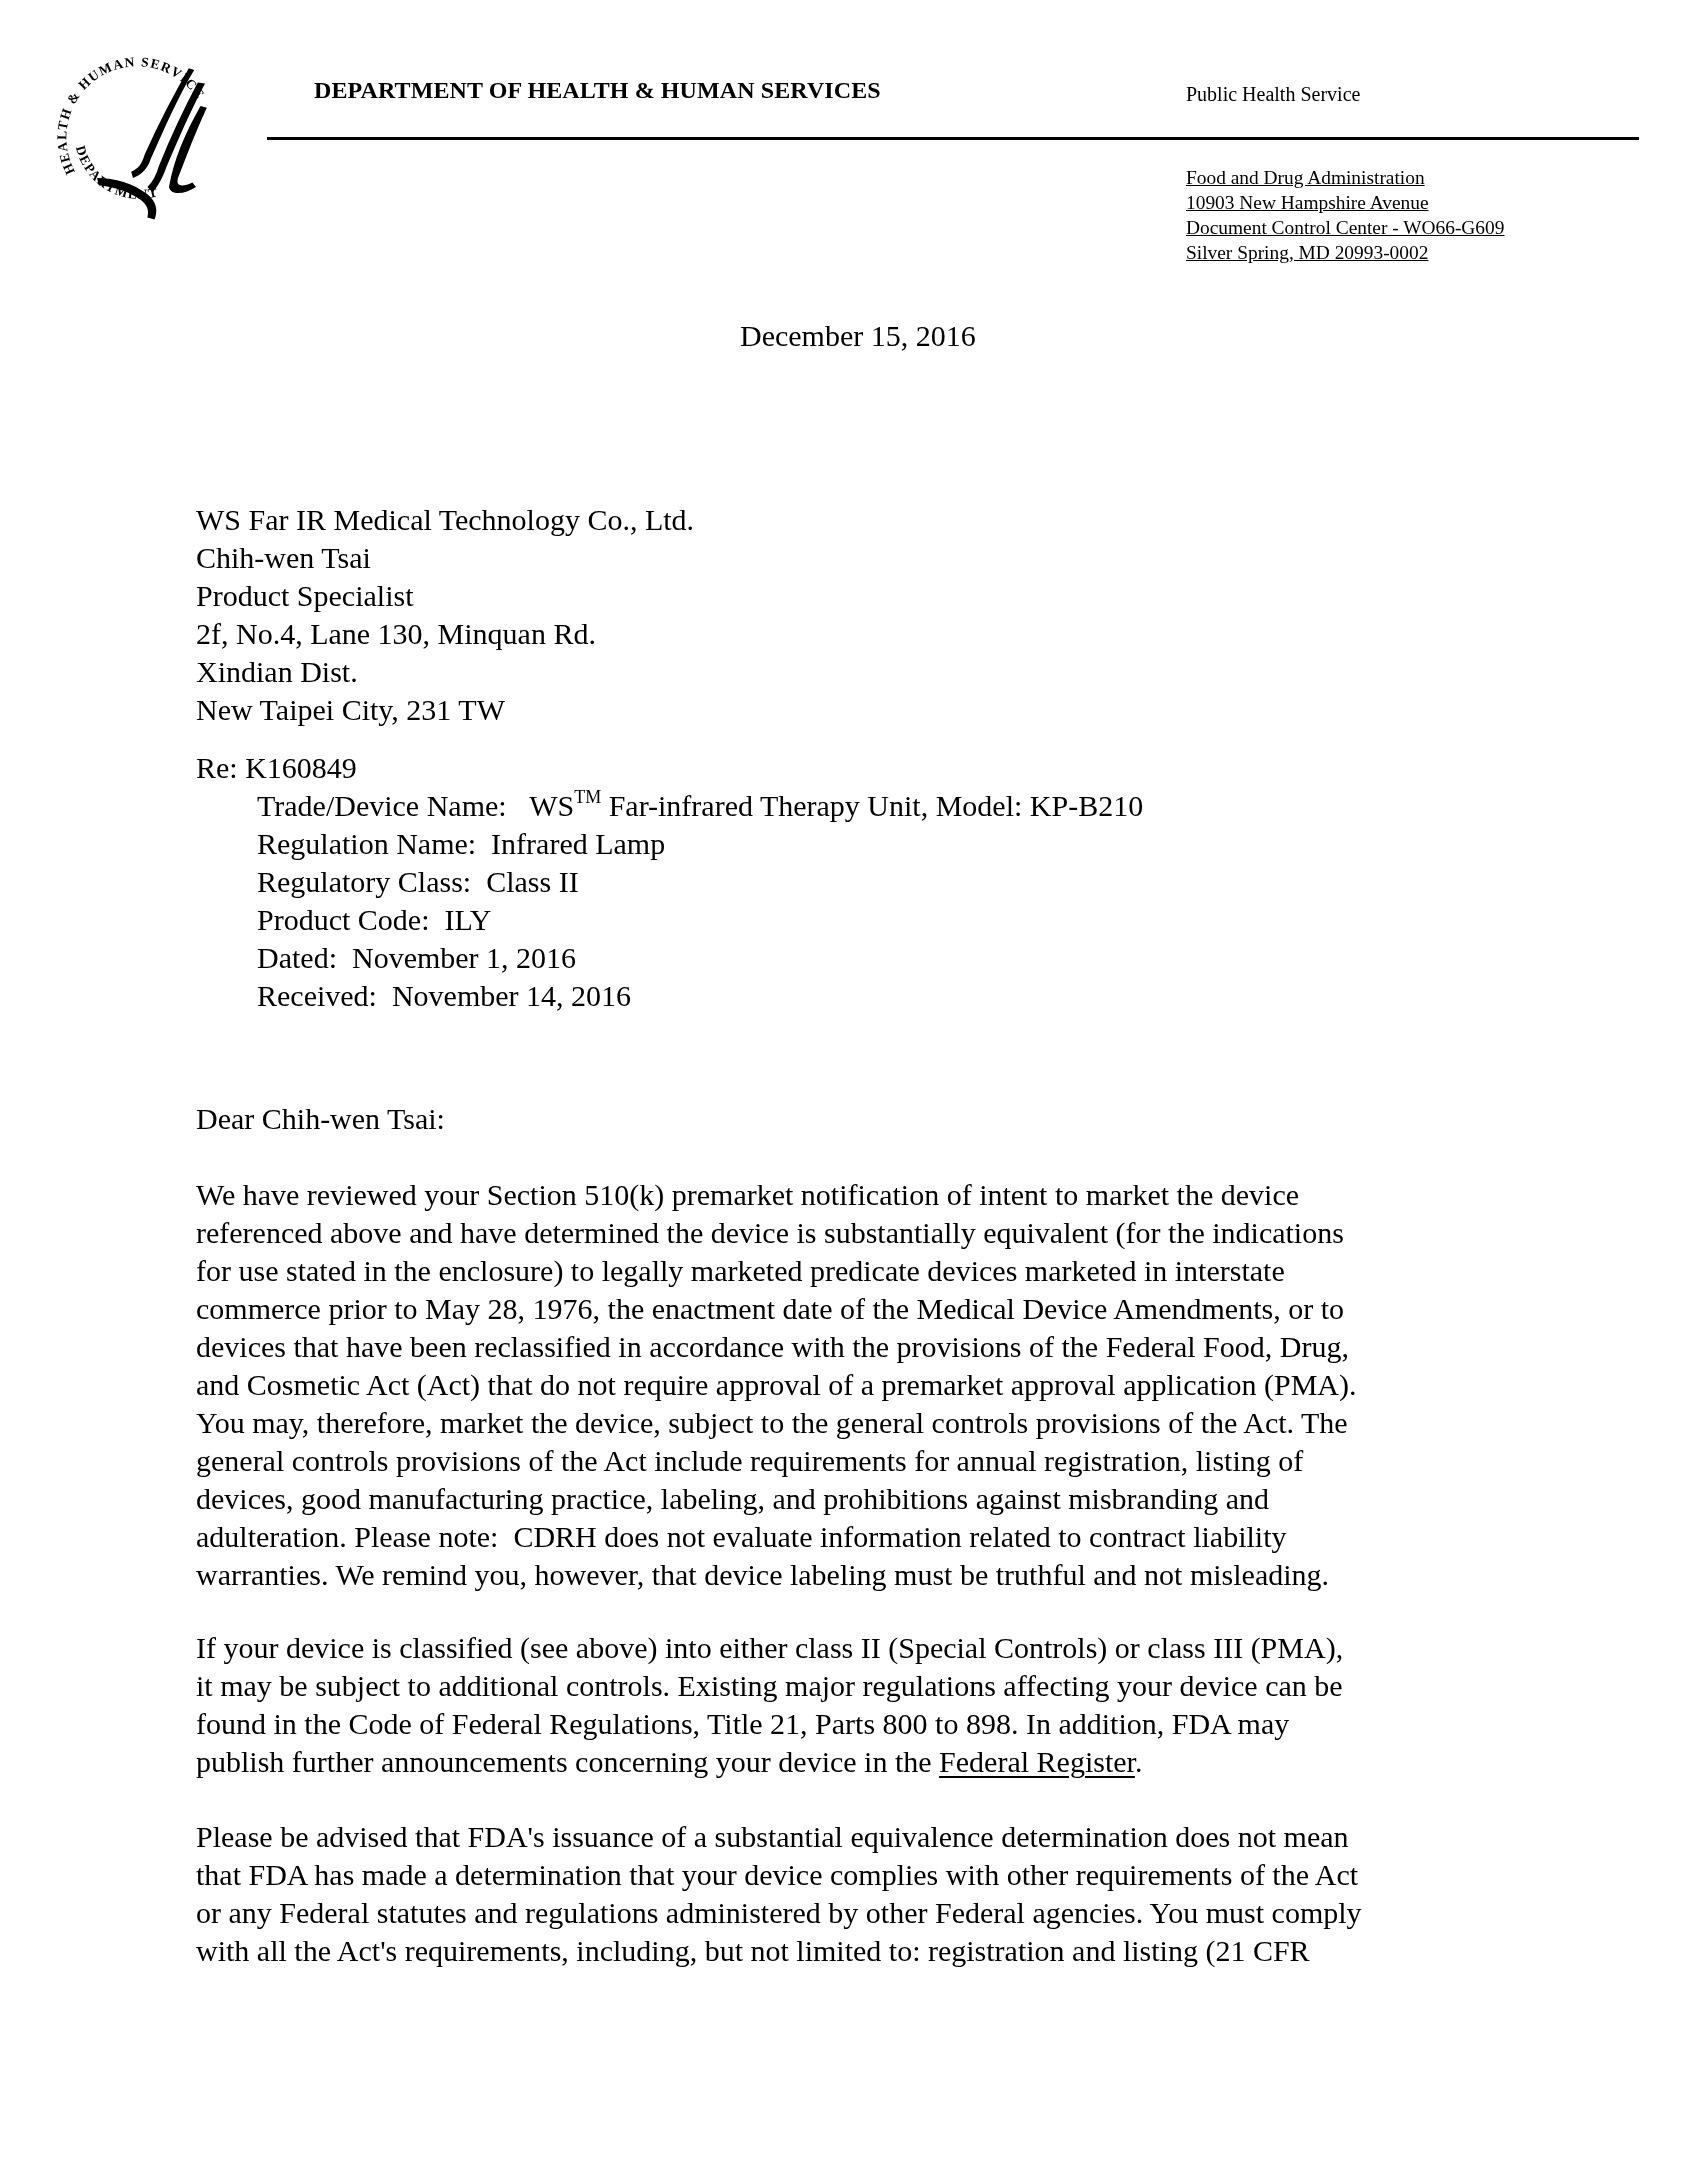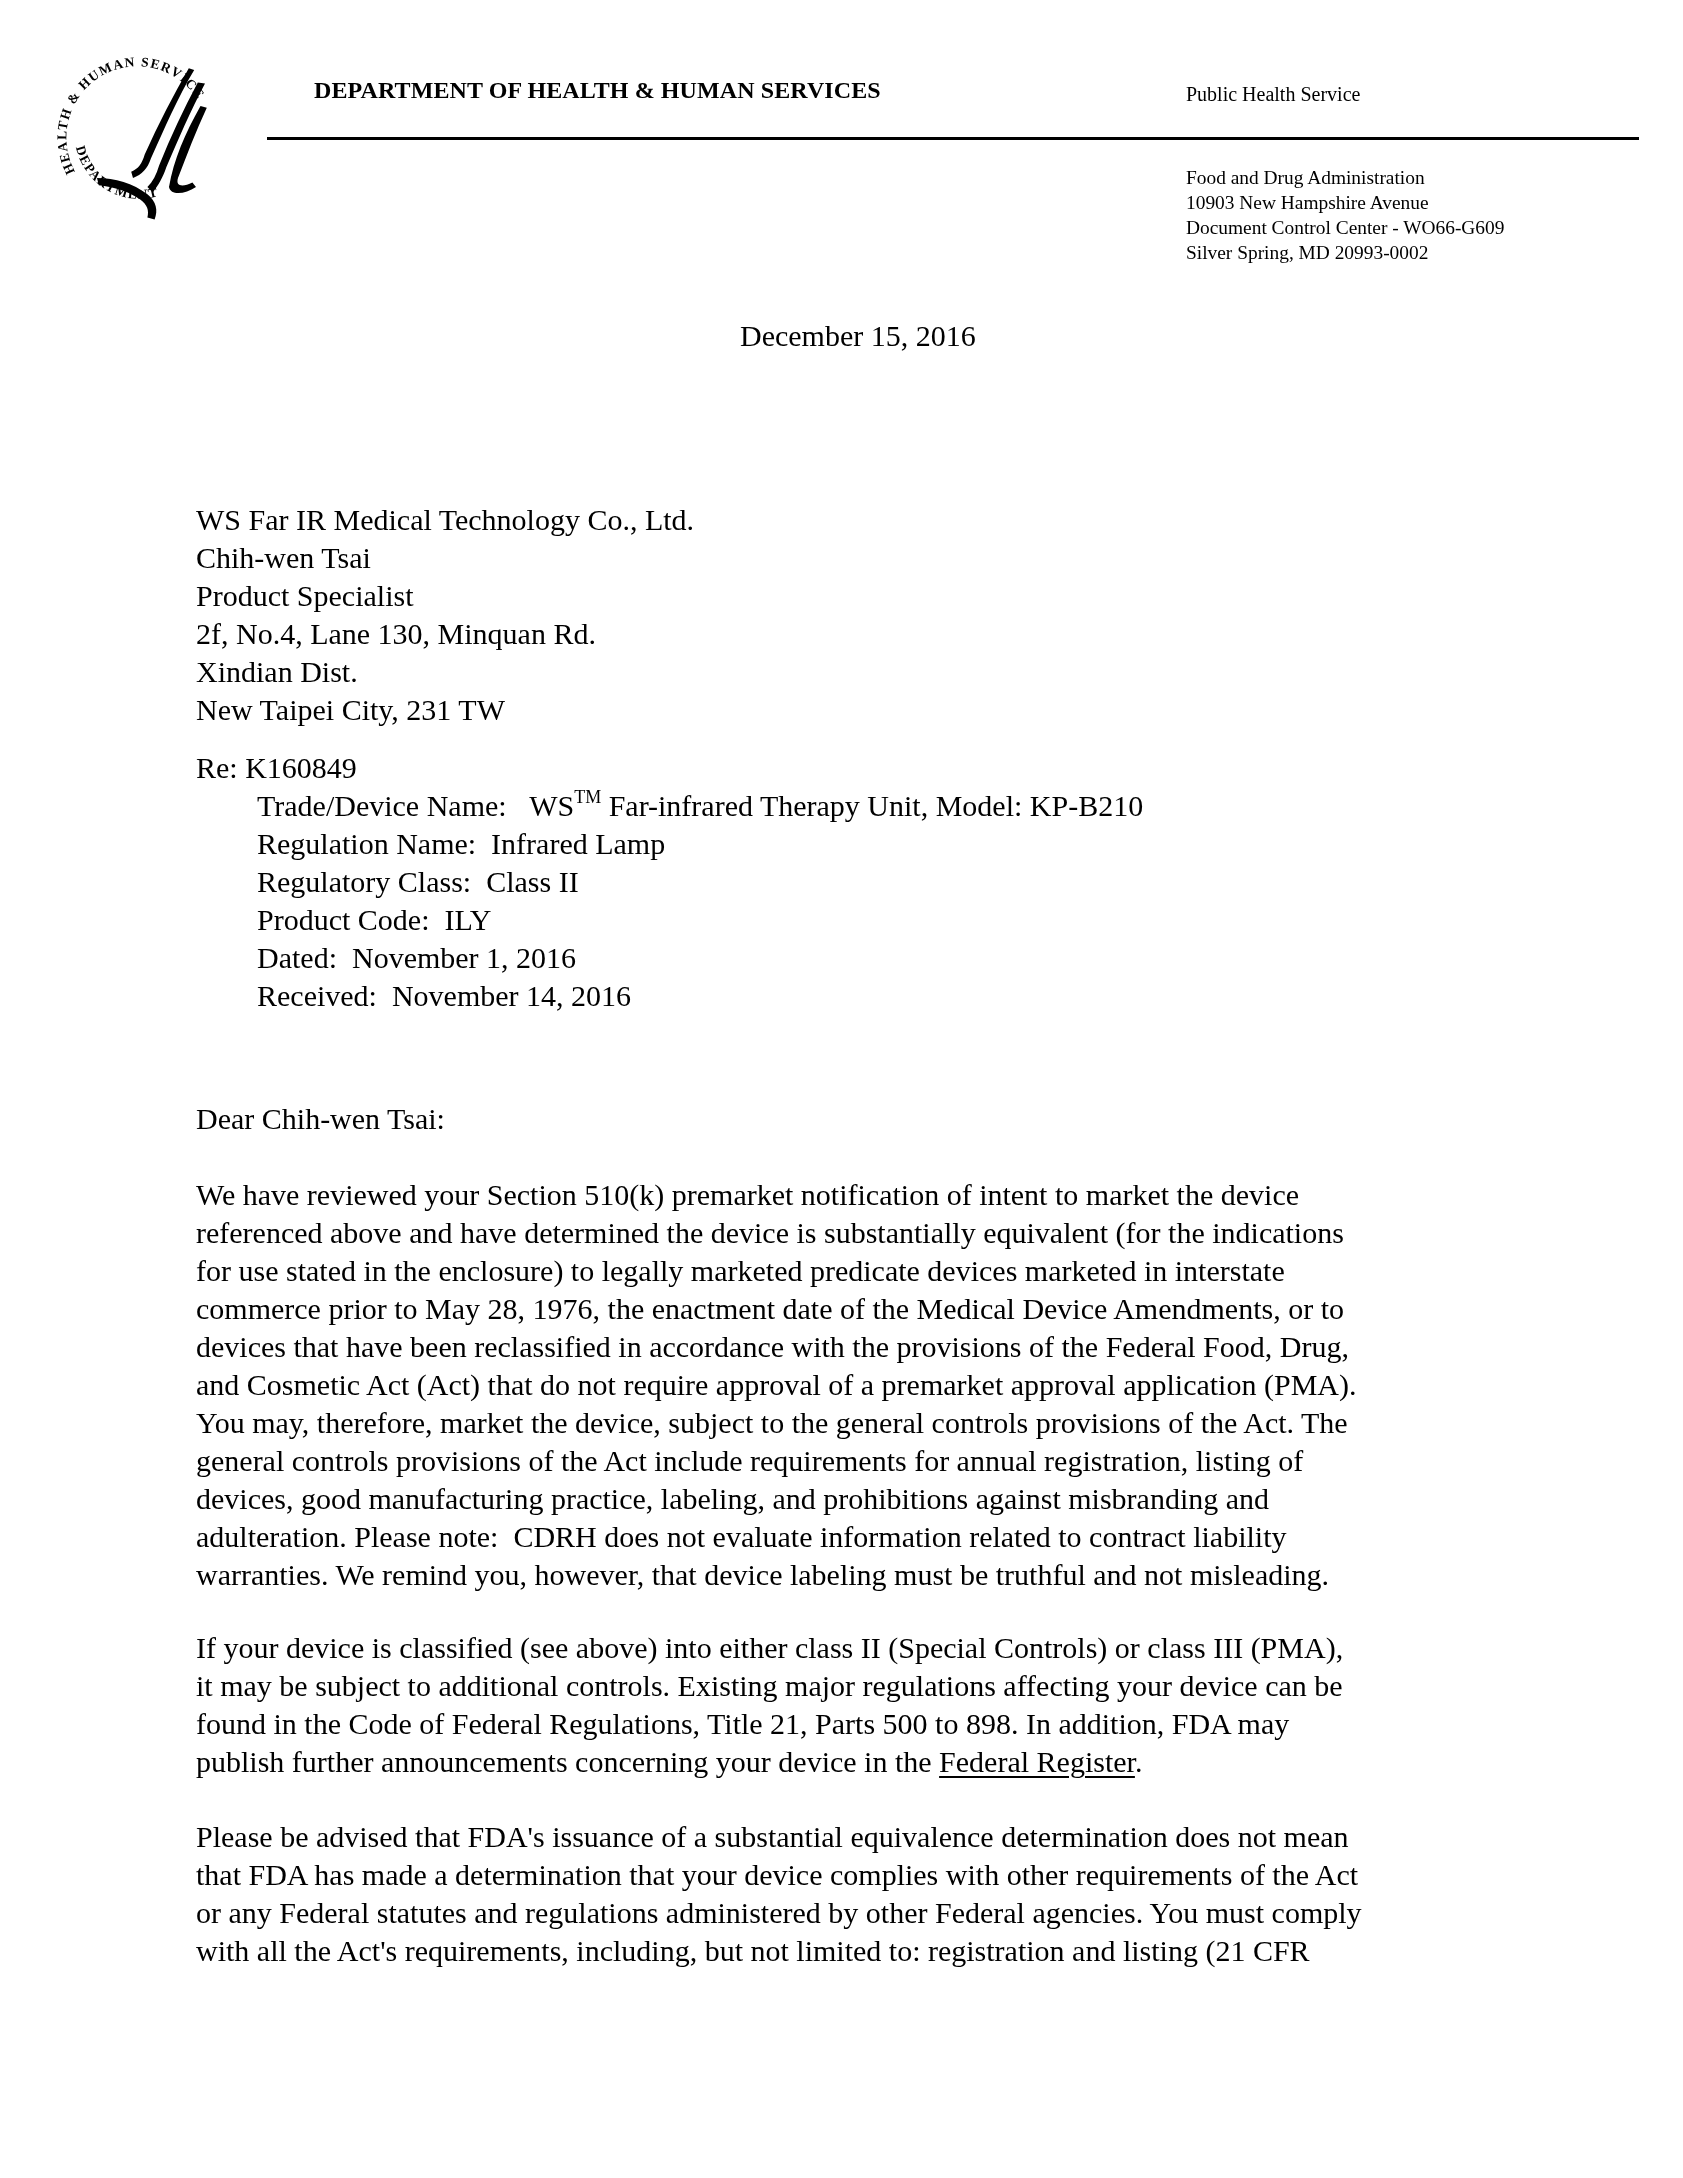--- a/index.html
+++ b/index.html
@@ -4,21 +4,21 @@
 <style>
   html, body { margin: 0; padding: 0; background: #ffffff; }
   body { width: 1683px; height: 2178px; position: relative; overflow: hidden;
          font-family: "Liberation Serif", "DejaVu Serif", serif; color: #000; }
   .abs { position: absolute; white-space: nowrap; }
   .seal { position: absolute; left: 43px; top: 43px; width: 180px; height: 180px; }
   .dept { left: 267px; top: 77px; font-size: 24px; font-weight: bold; letter-spacing: 0.1px; margin-left: 47px; }
   .phs { left: 1186px; top: 83px; font-size: 20px; }
   .rule { position: absolute; left: 267px; top: 137px; width: 1372px; height: 2.7px; background: #000; }
   .fda { left: 1186px; top: 165px; font-size: 19.4px; line-height: 25px; }
-  .fda div { height: 25px; }
+  .fda div { height: 25px; text-decoration: underline; }
   .date { left: 740px; top: 319px; font-size: 30px; }
   .body-text { font-size: 30px; }
   .line { position: absolute; white-space: nowrap; font-size: 30px; line-height: 38px; }
   .recipient { left: 196px; top: 501px; }
   .recipient div, .re-items div, .para div { height: 38px; line-height: 38px; white-space: nowrap; }
   .re { left: 196px; top: 749px; }
   .re-items { left: 257px; top: 787px; }
   .salutation { left: 196px; top: 1100px; }
   .para { position: absolute; left: 196px; font-size: 30px; }
   .p1 { top: 1176px; }
@@ -101,21 +101,21 @@
   <div>You may, therefore, market the device, subject to the general controls provisions of the Act. The</div>
   <div>general controls provisions of the Act include requirements for annual registration, listing of</div>
   <div>devices, good manufacturing practice, labeling, and prohibitions against misbranding and</div>
   <div style="white-space:pre">adulteration. Please note:  CDRH does not evaluate information related to contract liability</div>
   <div>warranties. We remind you, however, that device labeling must be truthful and not misleading.</div>
 </div>
 
 <div class="para p2">
   <div>If your device is classified (see above) into either class II (Special Controls) or class III (PMA),</div>
   <div>it may be subject to additional controls. Existing major regulations affecting your device can be</div>
-  <div>found in the Code of Federal Regulations, Title 21, Parts 500 to 898. In addition, FDA may</div>
+  <div>found in the Code of Federal Regulations, Title 21, Parts 800 to 898. In addition, FDA may</div>
   <div>
     <span style="white-space:pre">publish further announcements concerning your device in the </span><span class="ul">Federal Register</span><span>.</span>
   </div>
 </div>
 
 <div class="para p3">
   <div>Please be advised that FDA's issuance of a substantial equivalence determination does not mean</div>
   <div>that FDA has made a determination that your device complies with other requirements of the Act</div>
   <div>or any Federal statutes and regulations administered by other Federal agencies. You must comply</div>
   <div>with all the Act's requirements, including, but not limited to: registration and listing (21 CFR</div>

